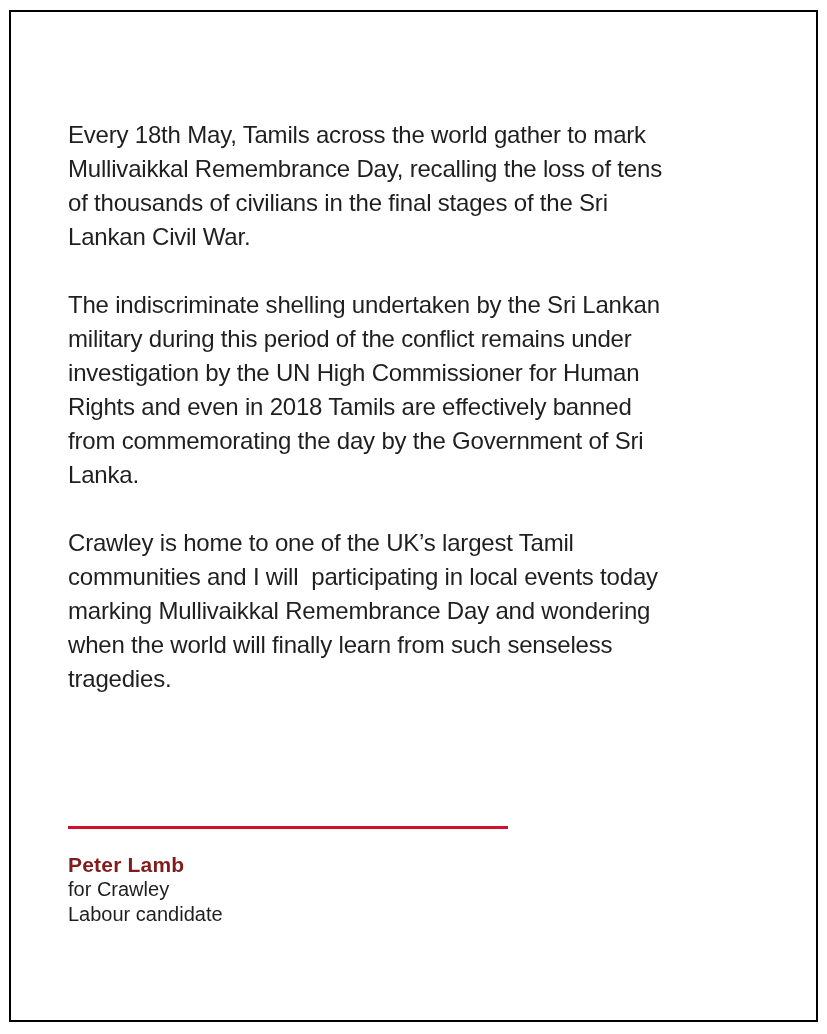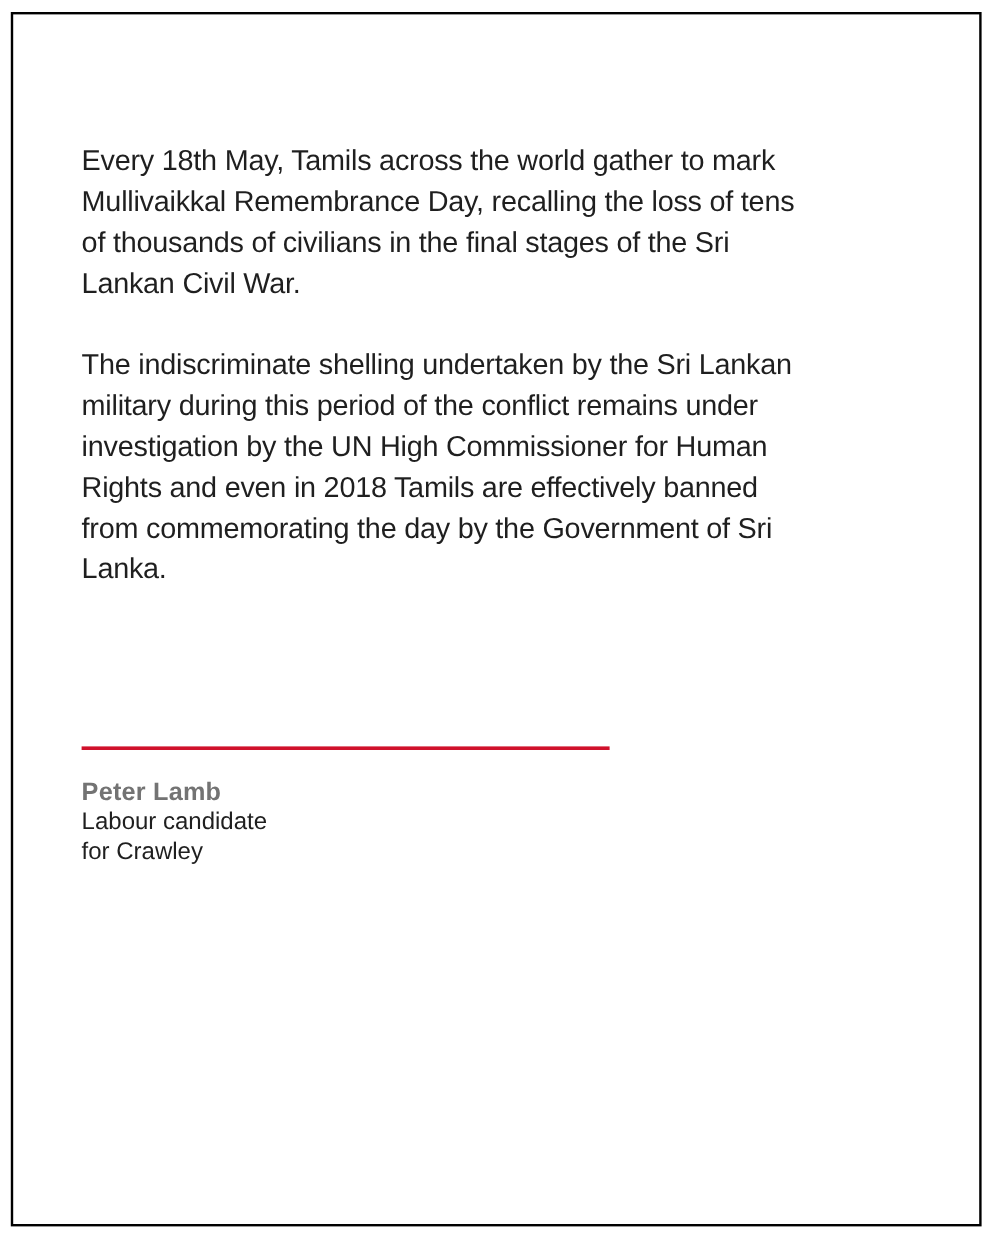--- a/index.html
+++ b/index.html
@@ -50,21 +50,21 @@
     height: 3px;
     background: #d0112b;
   }
   .signature {
     margin-top: 23px;
   }
   .sig-name {
     font-size: 21px;
     line-height: 25px;
     font-weight: 700;
-    color: #737373;
+    color: #7f1d1d;
     letter-spacing: 0.2px;
   }
   .sig-role {
     font-size: 20px;
     line-height: 25px;
     font-weight: 400;
     color: #1f1f1f;
   }
 </style>
 </head>
@@ -76,23 +76,28 @@
       <p class="para">Every 18th May, Tamils across the world gather to mark
 Mullivaikkal Remembrance Day, recalling the loss of tens
 of thousands of civilians in the final stages of the Sri
 Lankan Civil War.</p>
       <p class="para">The indiscriminate shelling undertaken by the Sri Lankan
 military during this period of the conflict remains under
 investigation by the UN High Commissioner for Human
 Rights and even in 2018 Tamils are effectively banned
 from commemorating the day by the Government of Sri
 Lanka.</p>
+      <p class="para">Crawley is home to one of the UK’s largest Tamil
+communities and I will  participating in local events today
+marking Mullivaikkal Remembrance Day and wondering
+when the world will finally learn from such senseless
+tragedies.</p>
 
       <div class="divider"></div>
 
       <div class="signature">
         <div class="sig-name">Peter Lamb</div>
+        <div class="sig-role">for Crawley</div>
         <div class="sig-role">Labour candidate</div>
-        <div class="sig-role">for Crawley</div>
       </div>
     </div>
   </div>
 </div>
 
 </body></html>

